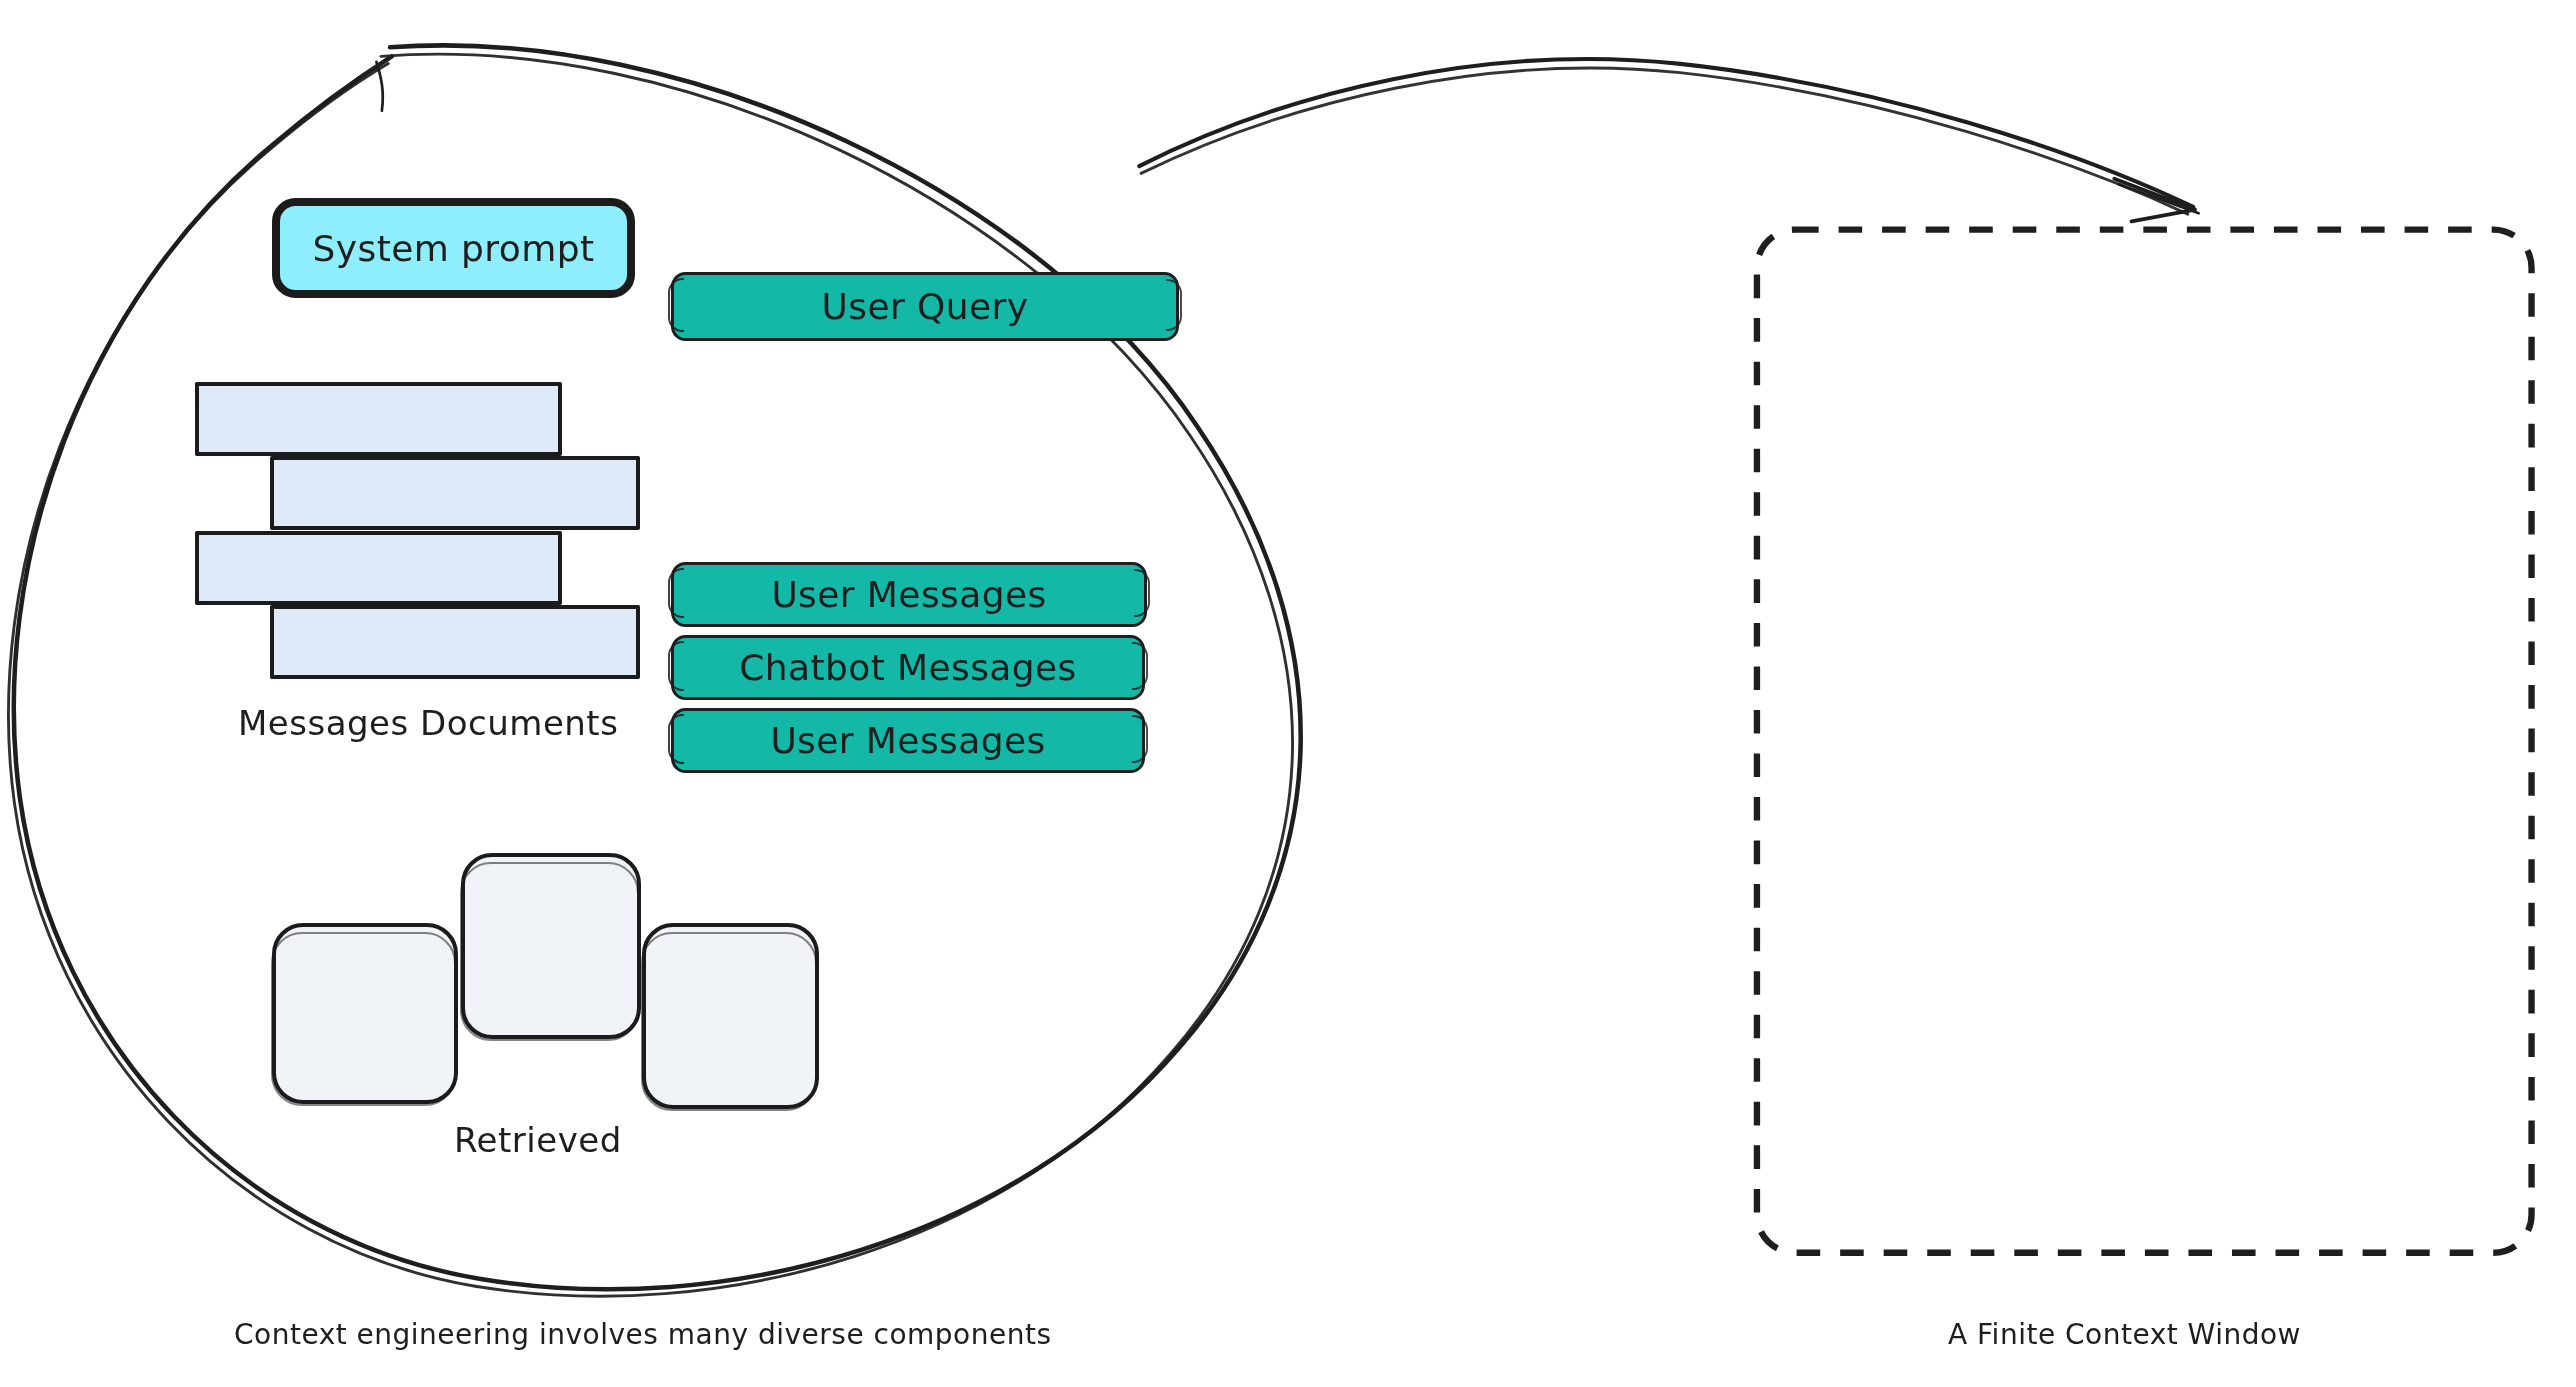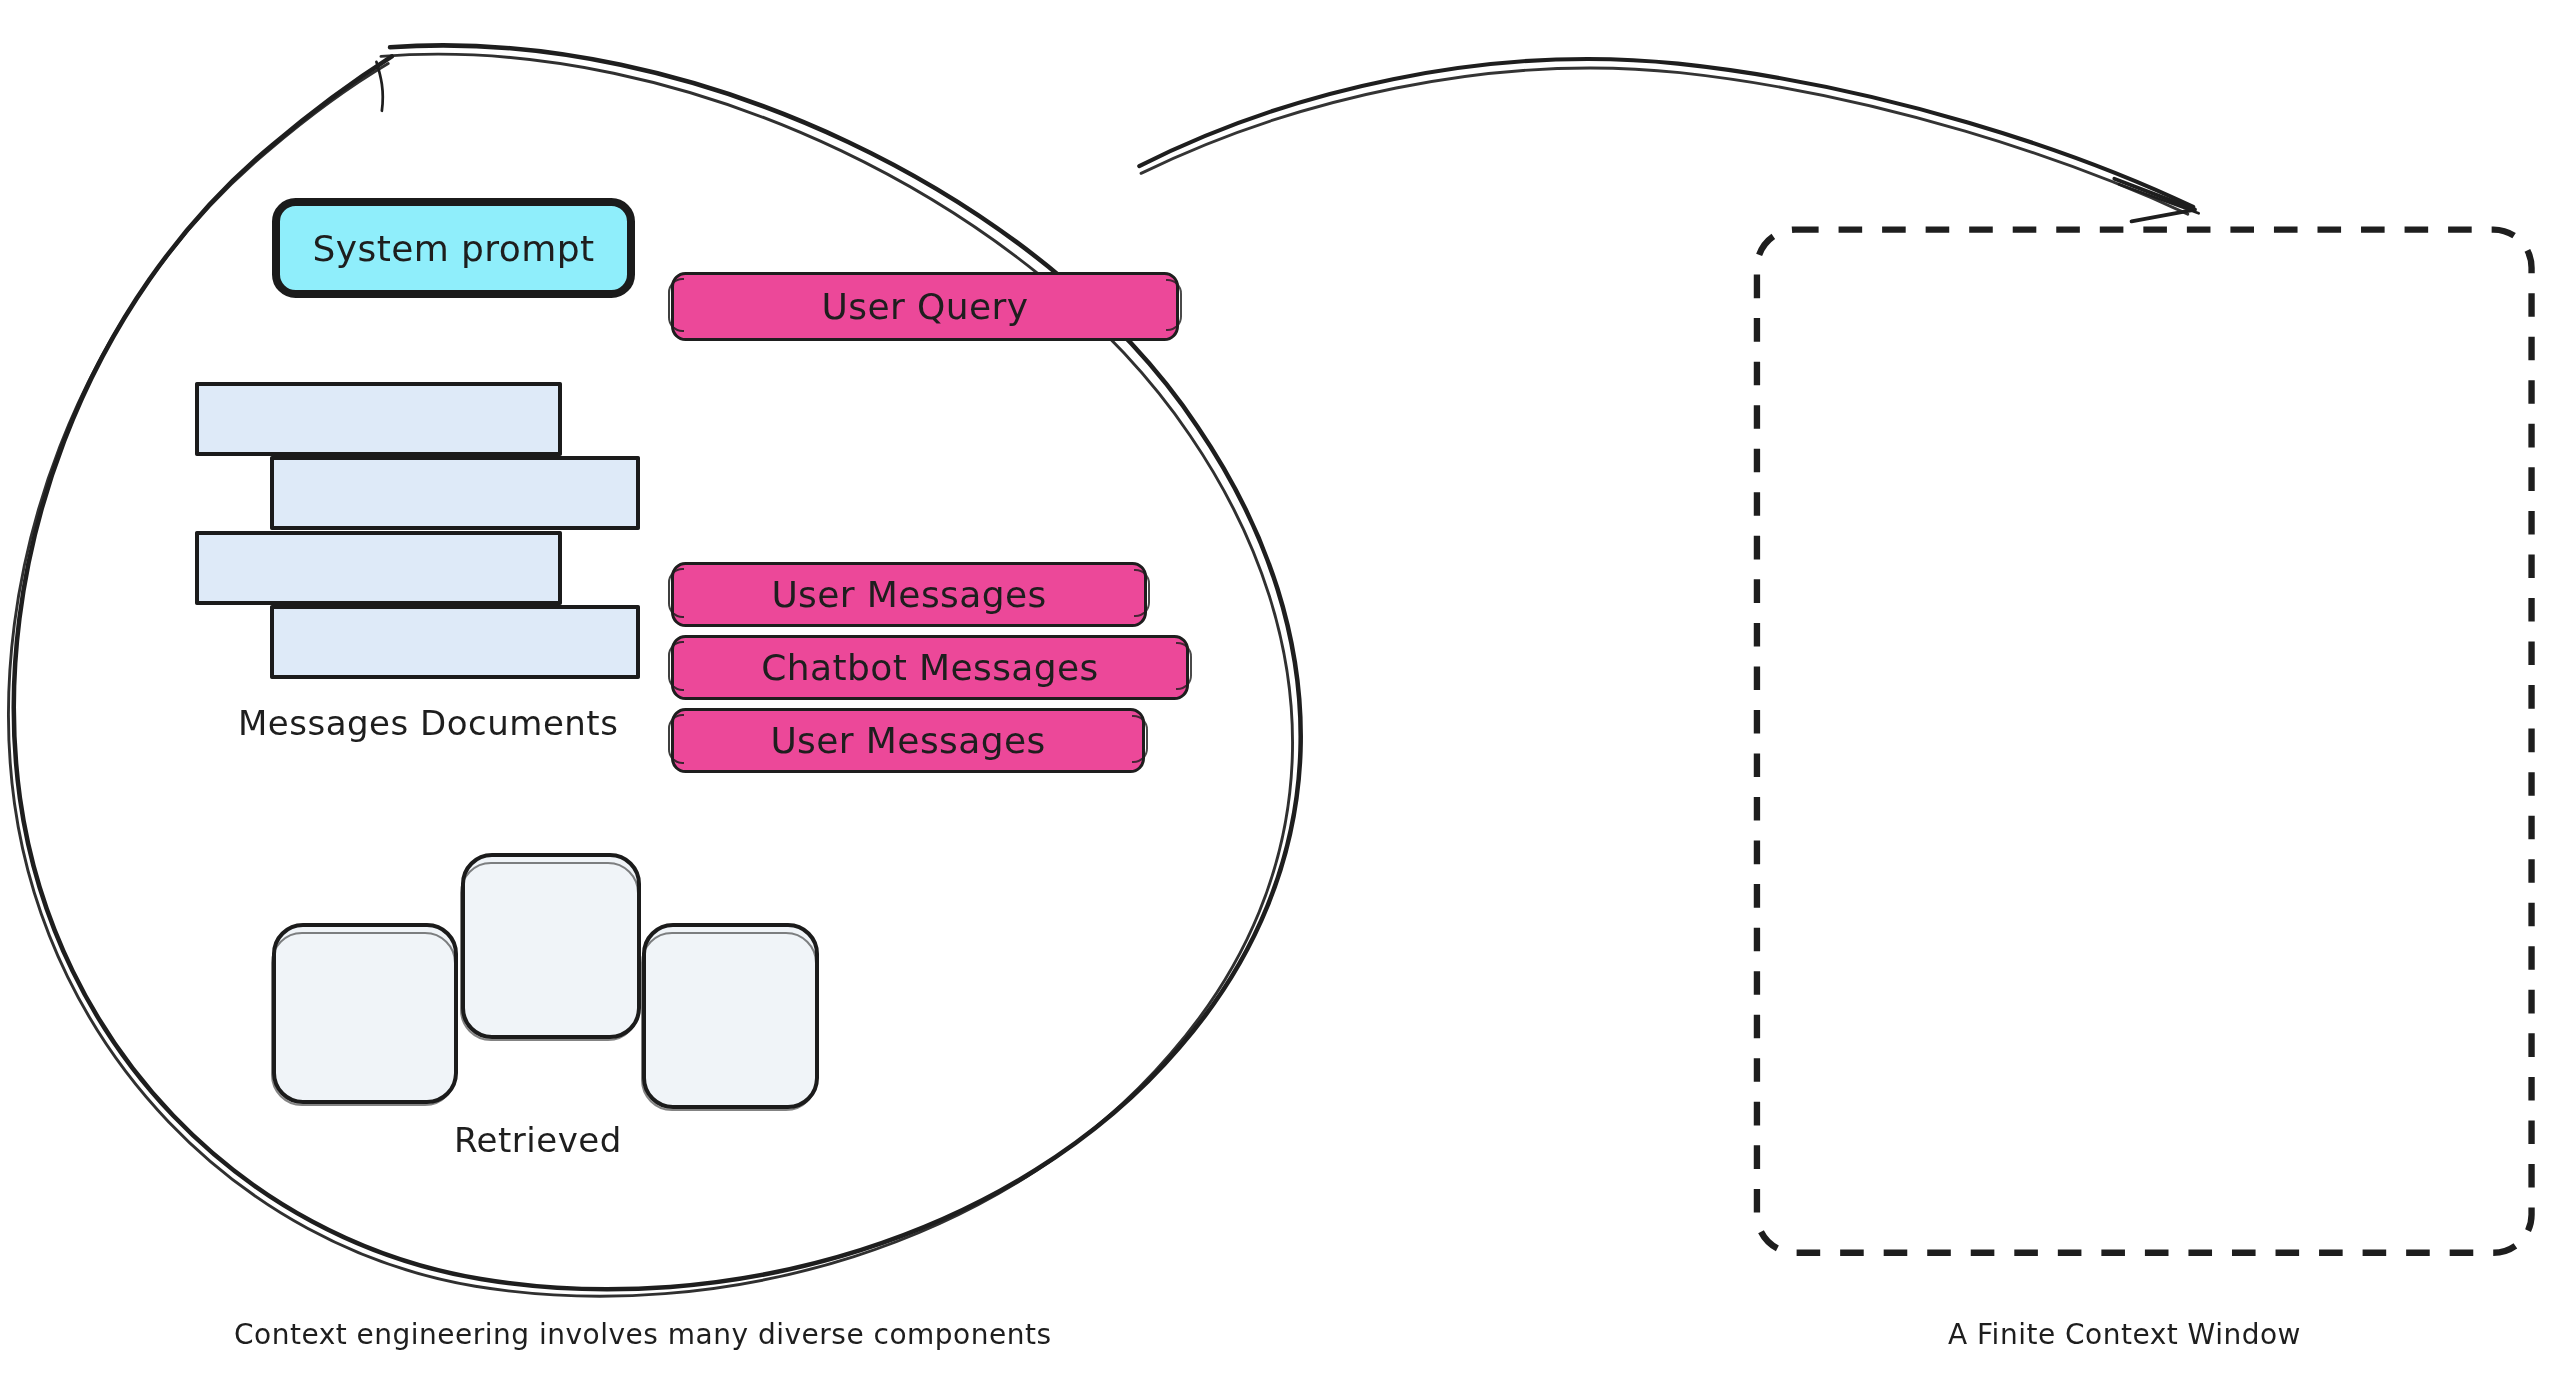--- a/index.html
+++ b/index.html
@@ -74,21 +74,21 @@
     content: "";
     position: absolute;
     right: -6.3px; top: 3.6px;
     width: 14.5px;
     height: calc(100% - 14.5px);
     border: 2.7px solid #1e1e1e;
     border-left: none;
     border-radius: 0 14.5px 14.5px 0;
     opacity: .8;
   }
-  .chip-yellow { background: #ec4899; }
+  .chip-yellow { background: #14b8a6; }
   .chip-cyan   { background: #8FEEFB; }
 
   
   .doc {
     background: #DEEAF8;
     border: 4.5px solid #1b1b1b;
     border-radius: 1.8px;
   }
 
   
@@ -176,21 +176,21 @@
 
   <div class="node chip chip-yellow" style="left:671px; top:272px; width:508px; height:69px;">
     <span>User Query</span>
   </div>
 
 
   <div class="node chip chip-yellow" style="left:671px; top:562px; width:476px; height:65px;">
     <span>User Messages</span>
   </div>
 
-  <div class="node chip chip-yellow" style="left:671px; top:635px; width:518px; height:65px;">
+  <div class="node chip chip-yellow" style="left:671px; top:635px; width:474px; height:65px;">
     <span>Chatbot Messages</span>
   </div>
 
   <div class="node chip chip-yellow" style="left:671px; top:708px; width:474px; height:65px;">
     <span>User Messages</span>
   </div>
 
   <div class="node mem" style="left:272px; top:923px; width:186px; height:181px;"></div>
   <div class="node mem" style="left:461px; top:853px; width:180px; height:186px;"></div>
   <div class="node mem" style="left:642px; top:923px; width:177px; height:186px;"></div>

